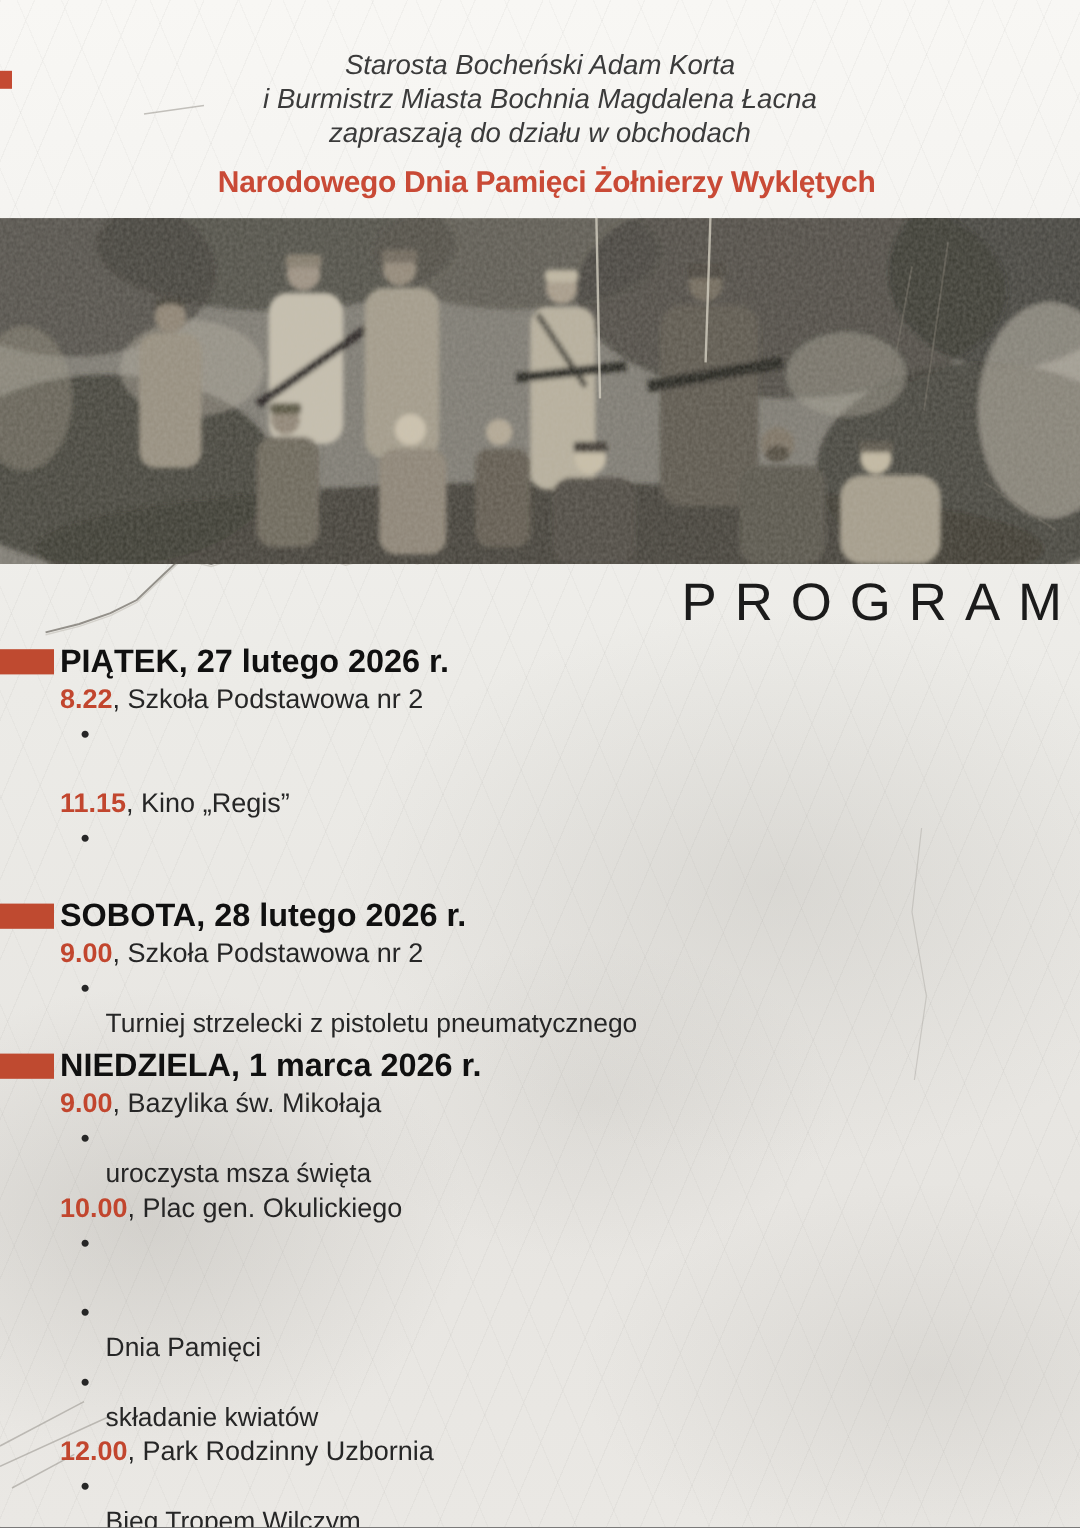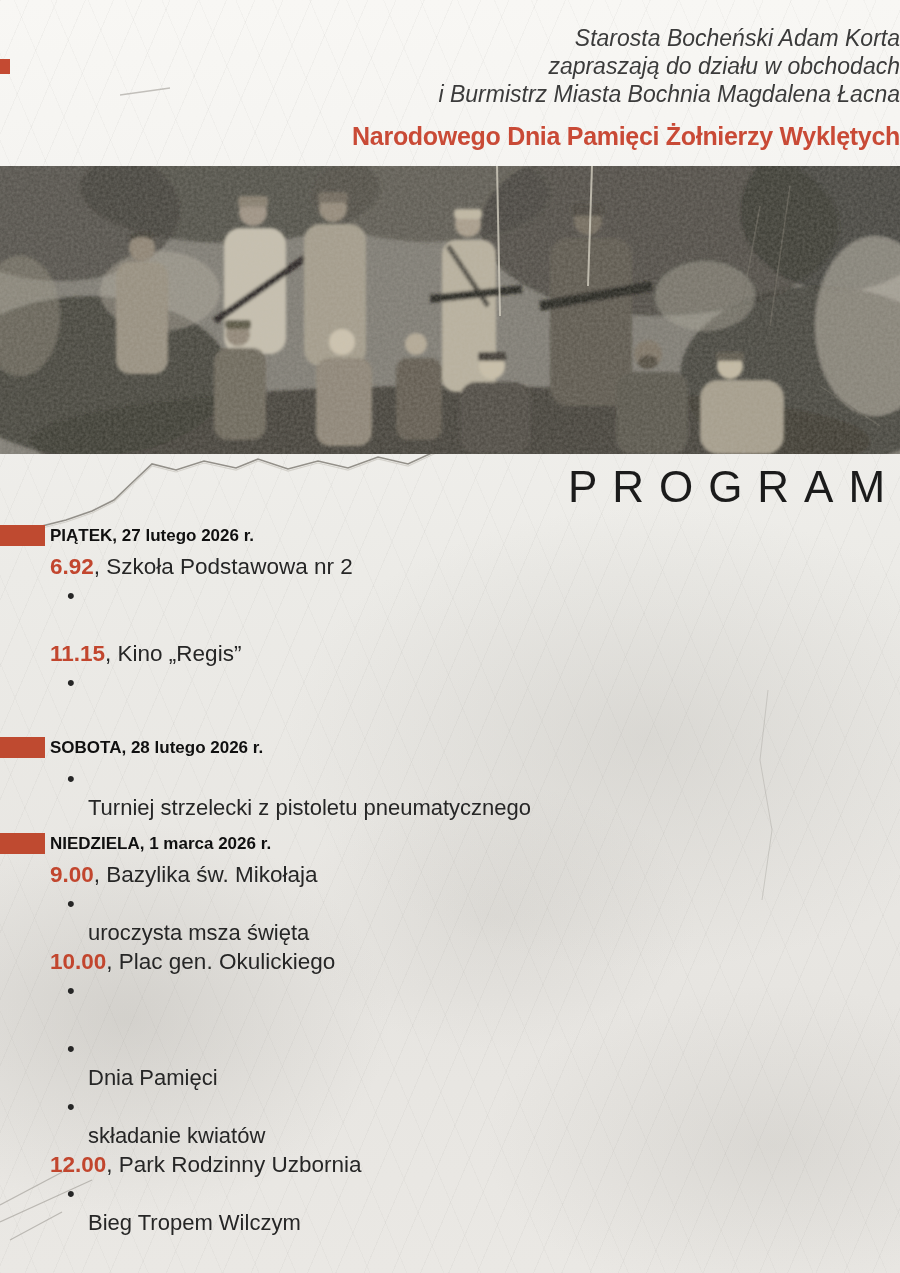--- a/index.html
+++ b/index.html
@@ -12,32 +12,32 @@
       radial-gradient(46% 18% at 86% 90%, rgba(150,147,140,.18), transparent 70%),
       radial-gradient(30% 14% at 55% 72%, rgba(150,147,140,.14), transparent 75%),
       repeating-linear-gradient(113deg, rgba(110,108,102,.05) 0 1px, transparent 1px 26px),
       repeating-linear-gradient(67deg, rgba(110,108,102,.04) 0 1px, transparent 1px 34px),
       linear-gradient(180deg,#f8f7f4 0%,#f4f3f0 18%,#ecebe7 45%,#e7e5e1 78%,#eae8e4 100%);
   }
   .tex{position:absolute;inset:0;z-index:0;pointer-events:none;}
   .content{position:relative;z-index:1;}
 
   
-  .hdr{text-align:right;padding-top:24px;}
+  .hdr{text-align:center;padding-top:40px;}
   .inv{font-style:italic;font-size:23px;line-height:28px;color:#3b3b3b;}
   .title{margin-top:8px;font-size:25px;line-height:40px;font-weight:bold;color:#c94a36;letter-spacing:-0.3px;margin-left:11px;}
 
   
   .photo{display:block;margin-top:10px;width:900px;height:288px;}
 
   
   .prog-h{margin:6px 0 2px;text-align:right;font-size:44px;line-height:54px;font-weight:400;
           color:#1b1b1b;letter-spacing:.34em;text-indent:.34em;}
   .sched{padding:0 36px 0 50px;}
-  .day{position:relative;margin-top:5px;font-size:17px;line-height:33px;font-weight:bold;color:#101010;}
+  .day{position:relative;margin-top:5px;font-size:27px;line-height:33px;font-weight:bold;color:#101010;}
   .day .bar{position:absolute;left:-50px;top:6px;width:45px;height:21px;background:#bf4a30;}
   .entry{font-size:22.5px;line-height:29px;color:#262626;}
   .entry .time{color:#c2462e;font-weight:bold;}
   .bullet{position:relative;padding-left:38px;font-size:22px;line-height:29px;color:#262626;white-space:pre-line;}
   .bullet .dot{position:absolute;left:17px;top:0;}
 </style>
 </head>
 <body>
 
 <div class="poster">
@@ -52,22 +52,22 @@
       <line x1="0" y1="1222" x2="92" y2="1180"></line>
       <line x1="10" y1="1240" x2="62" y2="1212"></line>
       <line x1="120" y1="95" x2="170" y2="88"></line>
     </g>
   </svg>
 
   <div class="content">
 
     <div class="hdr">
       <div class="inv">Starosta Bocheński Adam Korta</div>
+      <div class="inv">i Burmistrz Miasta Bochnia Magdalena Łacna</div>
       <div class="inv">zapraszają do działu w obchodach</div>
-      <div class="inv">i Burmistrz Miasta Bochnia Magdalena Łacna</div>
       <div class="title">Narodowego Dnia Pamięci Żołnierzy Wyklętych</div>
     </div>
 
     <svg class="photo" viewBox="0 0 900 288" preserveAspectRatio="none">
       <defs>
         <filter id="grain" x="0" y="0" width="100%" height="100%">
           <feTurbulence type="fractalNoise" baseFrequency="0.35" numOctaves="2" seed="7" stitchTiles="stitch"></feTurbulence>
           <feColorMatrix type="matrix" values="0 0 0 0 0.55  0 0 0 0 0.53  0 0 0 0 0.48  0 0 0 0.65 0"></feColorMatrix>
         </filter>
         <filter id="soft">
@@ -142,36 +142,39 @@
 
     <div class="prog-h">PROGRAM</div>
 
     <div class="sched">
 
       <div class="day">
         <span class="bar"></span>
         <span>PIĄTEK, 27 lutego 2026 r.</span>
       </div>
       <div class="entry">
-        <span class="time">6.92</span><span>, Szkoła Podstawowa nr 2</span>
+        <span class="time">8.22</span><span>, Szkoła Podstawowa nr 2</span>
       </div>
       <div class="bullet">
         <span class="dot">•</span>
       </div>
       <div class="entry">
         <span class="time">11.15</span><span>, Kino „Regis”</span>
       </div>
       <div class="bullet">
         <span class="dot">•</span>
       </div>
 
       <div class="day">
         <span class="bar"></span>
         <span>SOBOTA, 28 lutego 2026 r.</span>
       </div>
+      <div class="entry">
+        <span class="time">9.00</span><span>, Szkoła Podstawowa nr 2</span>
+      </div>
       <div class="bullet">
         <span class="dot">•</span><span>Turniej strzelecki z pistoletu pneumatycznego</span>
       </div>
 
       <div class="day">
         <span class="bar"></span>
         <span>NIEDZIELA, 1 marca 2026 r.</span>
       </div>
       <div class="entry">
         <span class="time">9.00</span><span>, Bazylika św. Mikołaja</span>

